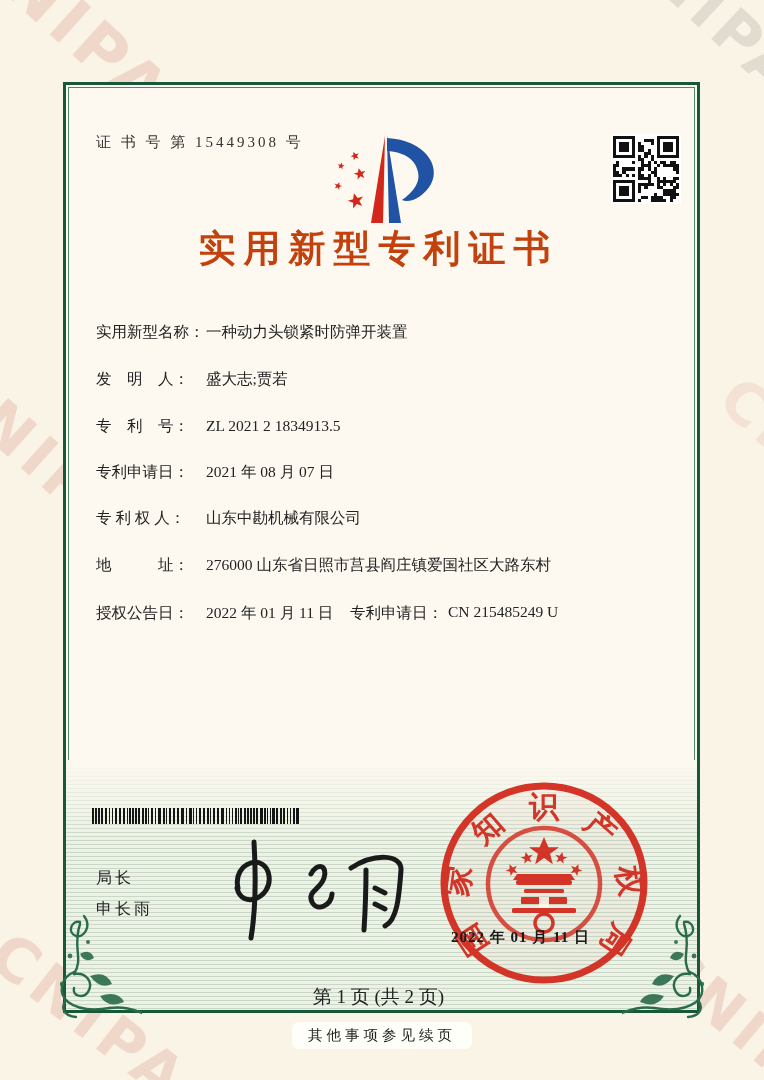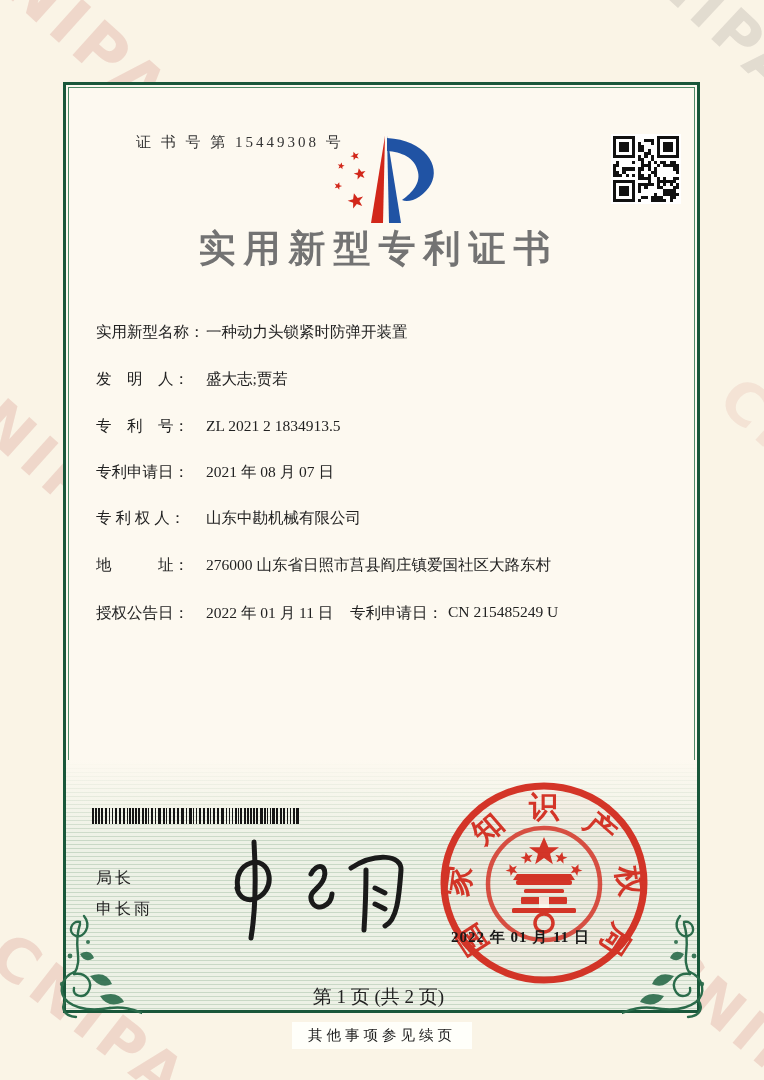--- a/index.html
+++ b/index.html
@@ -38,26 +38,26 @@
     background-color:#edf1e6;
     background-image:repeating-linear-gradient(180deg,
       rgba(118,158,124,0.30) 0px,rgba(118,158,124,0.30) 1px,
       rgba(255,255,255,0) 1px,rgba(255,255,255,0) 4px);
   }
   .guilloche::before{
     content:"";position:absolute;inset:0;
     background:linear-gradient(180deg,#fdf9f0 0%,rgba(253,249,240,0) 32%);
   }
   
-  .cert-no{left:96px;top:133px;font-size:15px;letter-spacing:3px;color:#333;z-index:5;margin-left:40px;}
+  .cert-no{left:96px;top:133px;font-size:15px;letter-spacing:3px;color:#333;z-index:5;}
   .logo{left:331px;top:126px;z-index:5;}
   .qr{left:611px;top:134px;z-index:5;background:#fff;padding:2px;}
   .title{
     left:63px;top:224px;width:631px;text-align:center;
-    font-size:37px;font-weight:600;letter-spacing:8px;color:#737373;z-index:5;
+    font-size:37px;font-weight:600;letter-spacing:8px;color:#c2410c;z-index:5;
   }
   .fields{left:96px;top:322px;width:580px;z-index:5;font-size:15.5px;}
   .frow{position:absolute;left:0;width:580px;white-space:nowrap;}
   .flabel{display:inline-block;min-width:110px;color:#222;}
   .fvalue{color:#222;}
   .flabel2{position:absolute;left:254px;}
   .fvalue2{position:absolute;left:352px;}
   .paras{
     left:94px;top:636px;width:602px;z-index:5;
     font-size:15.5px;line-height:26px;text-align:justify;color:#1f1f1f;
@@ -69,21 +69,21 @@
   .signature{left:218px;top:836px;z-index:6;}
   .seal{left:437px;top:780px;z-index:5;}
   .seal-date{
     left:451px;top:928px;font-size:15px;font-weight:600;color:#191919;
     letter-spacing:1px;z-index:7;
   }
   .page-num{left:63px;top:984px;width:631px;text-align:center;font-size:19px;z-index:6;}
   .continuation{
     left:50%;top:1022px;transform:translateX(-50%);
     background:rgba(255,255,252,0.92);padding:4px 16px;
-    font-size:14.5px;letter-spacing:4px;z-index:6;white-space:nowrap;
+    font-size:14.5px;letter-spacing:4px;z-index:6;white-space:nowrap;border-radius:7px;
   }
   .ornament{z-index:6;}
   .orn-left{left:50px;top:914px;}
   .orn-right{left:622px;top:914px;transform:scaleX(-1);}
 </style>
 </head>
 <body>
 
 <div class="wm wm-pink wm-tl">CNIPA</div>
 <div class="wm wm-gray wm-tr">CNIPA</div>

